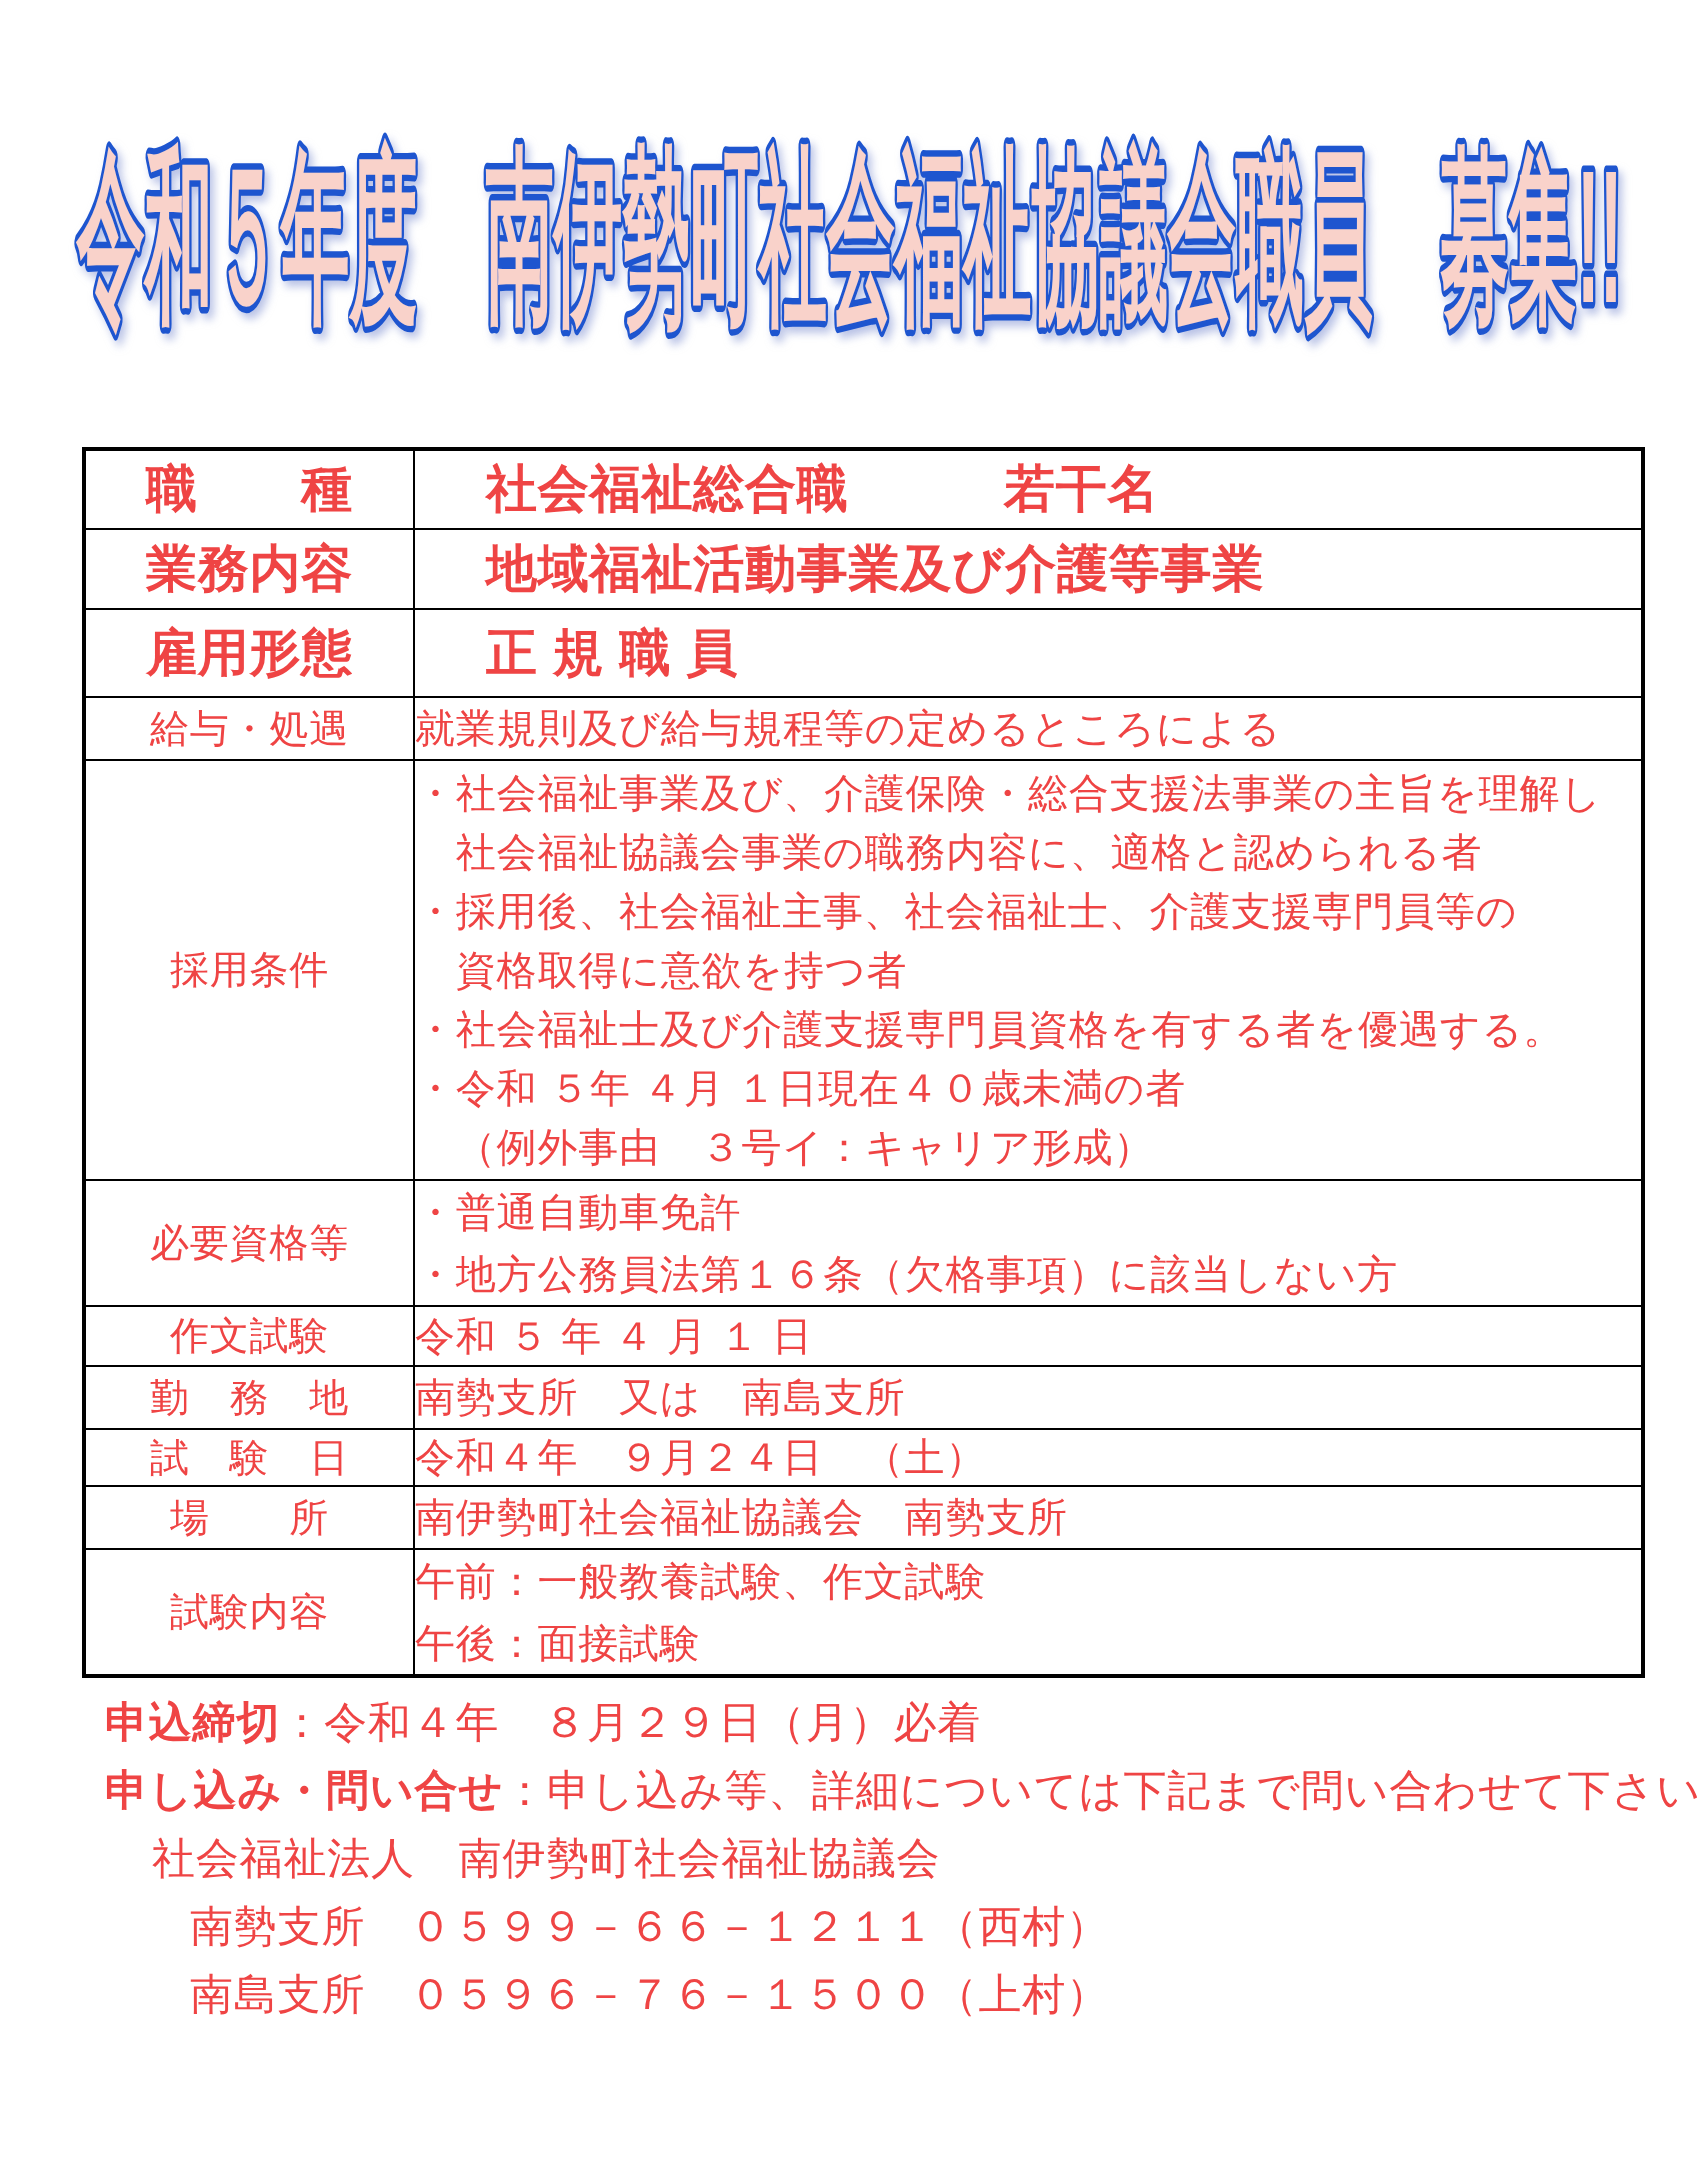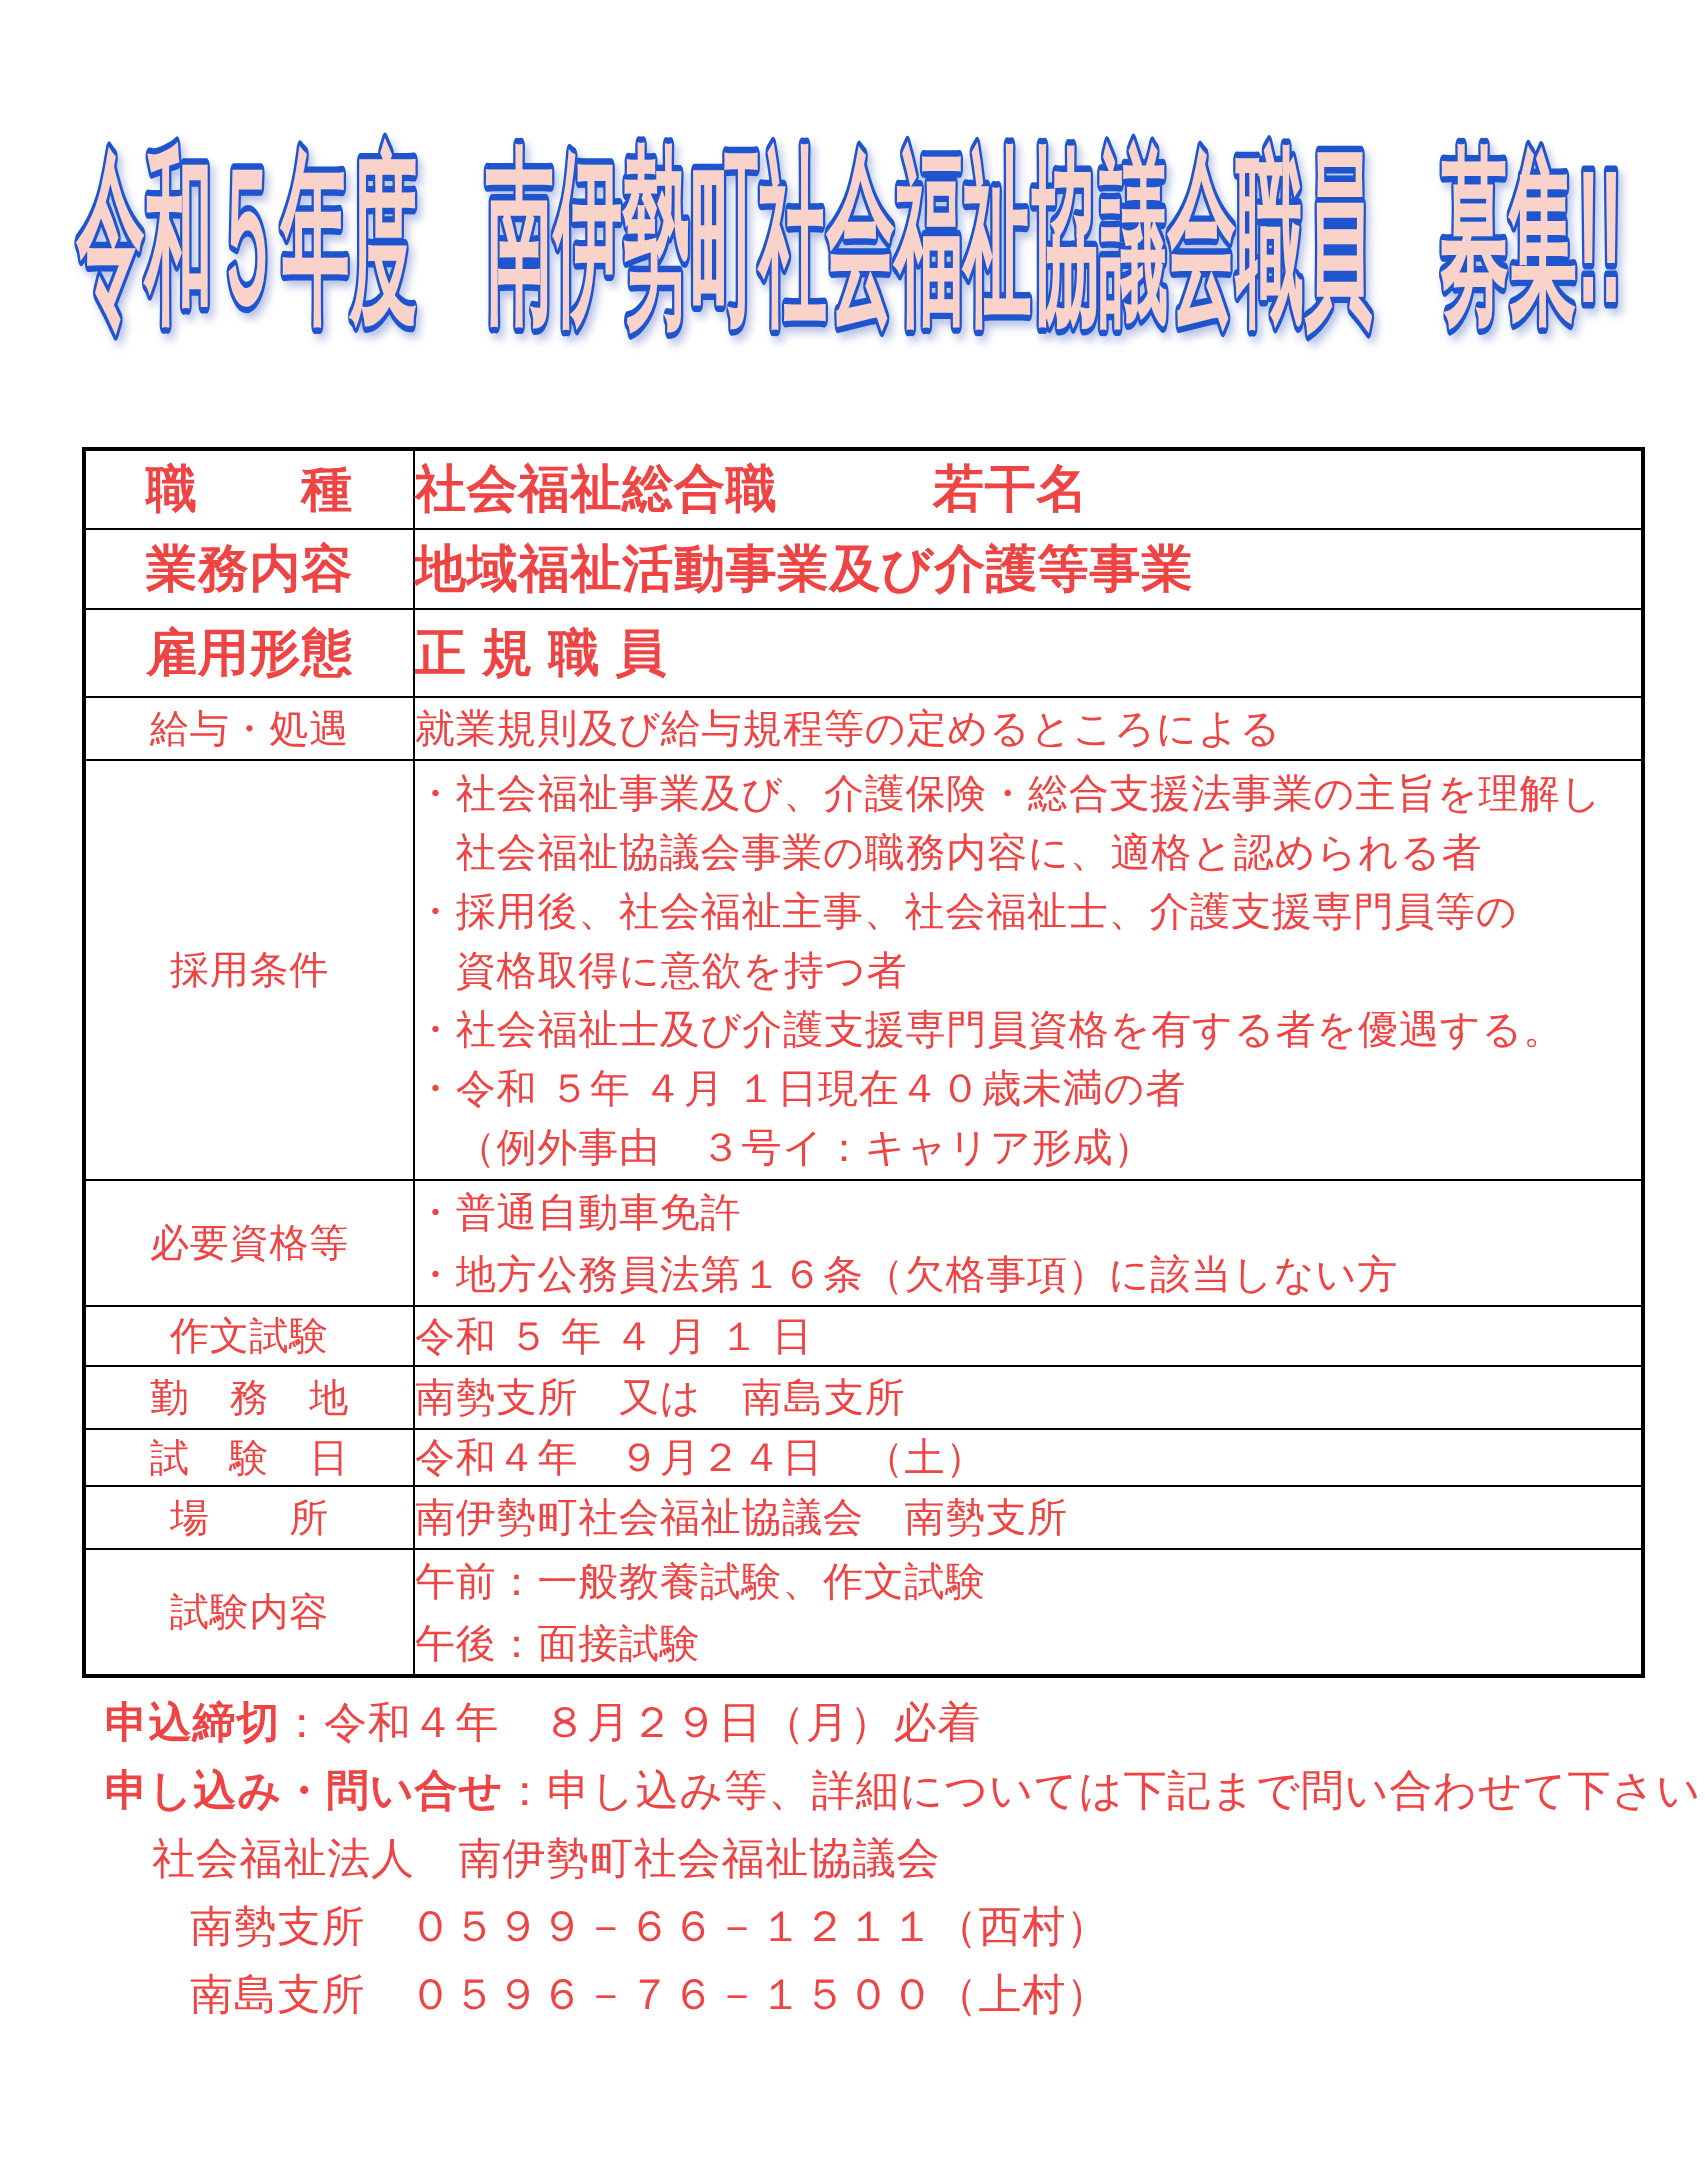--- a/index.html
+++ b/index.html
@@ -24,21 +24,21 @@
   
   table.info {
     position:absolute; left:82px; top:447px; width:1563px;
     border-collapse:collapse; table-layout:fixed;
     border:4px solid #000;
   }
   .info th, .info td { border:2.4px solid #000; vertical-align:middle; padding:0; }
   th.lbl { font-weight:400; font-size:39px; text-align:center; letter-spacing:0.8px; }
   th.lbl.lg { font-weight:700; font-size:51px; }
   td.val { font-size:40px; text-align:left; letter-spacing:0.8px; }
-  td.val.lg { font-size:51px; font-weight:700; }
+  td.val.lg { font-size:51px; font-weight:700; padding-left:71px; }
   td.val .line { line-height:59px; }
   td.val.sp .line { line-height:62px; }
 
   
   .footer { position:absolute; left:105px; top:1688px; font-size:43px; letter-spacing:0.8px; }
   .fline { line-height:68px; white-space:pre; }
   .fline .b { font-weight:700; }
   .indent1 { padding-left:47px; }
   .indent2 { padding-left:85px; }
 </style>

